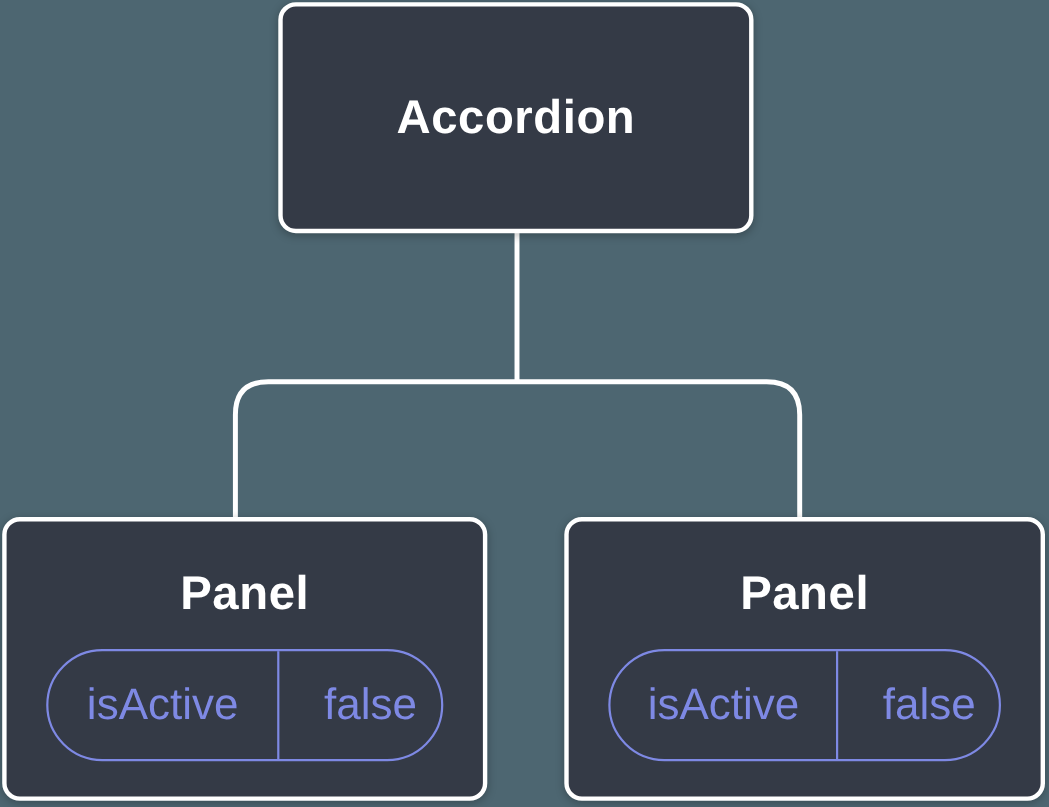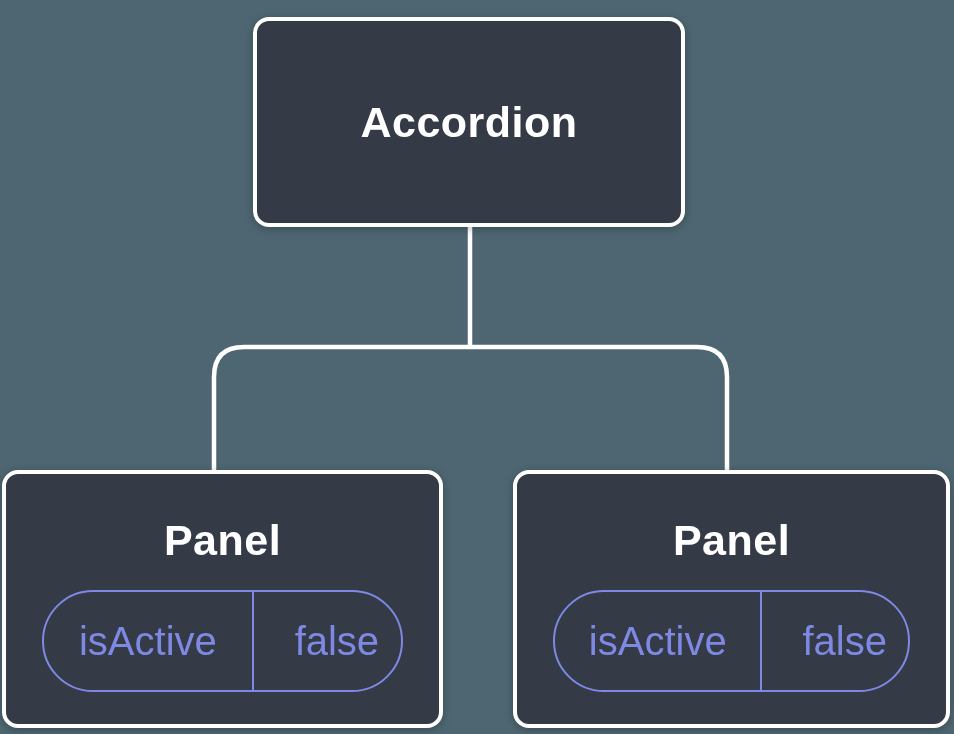--- a/index.html
+++ b/index.html
@@ -31,21 +31,20 @@
     box-shadow: 0 2px 8px rgba(0,0,0,0.25);
   }
   .node-root {
     left: 253px;
     top: 2px;
     width: 432px;
     height: 210px;
     display: flex;
     align-items: center;
     justify-content: center;
-    margin-top: 15px;
   }
   .node-title {
     color: var(--text, #ffffff);
     font-size: 43px;
     font-weight: 600;
     letter-spacing: 0.5px;
     line-height: 1;
   }
   .node-panel {
     top: 470px;

